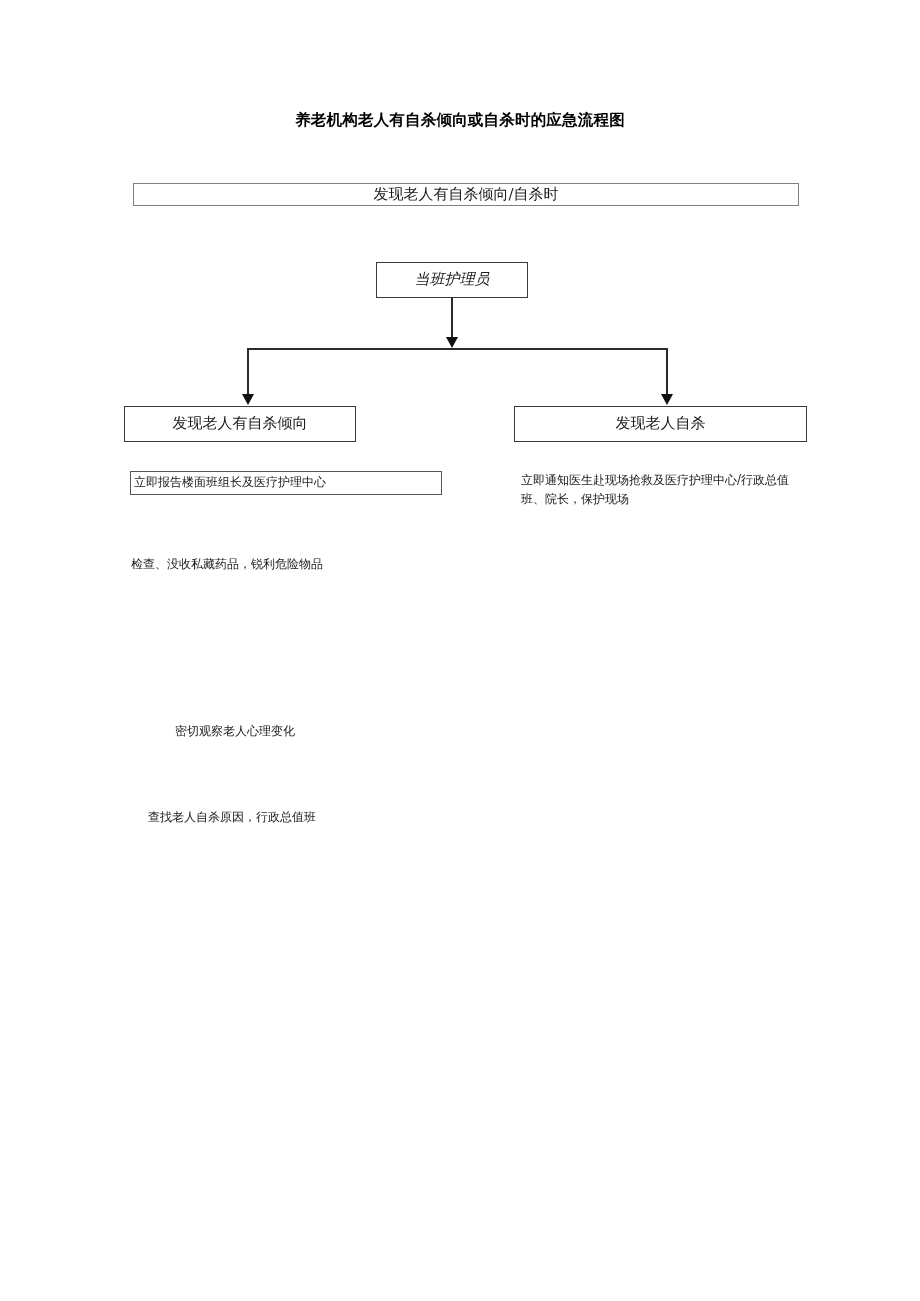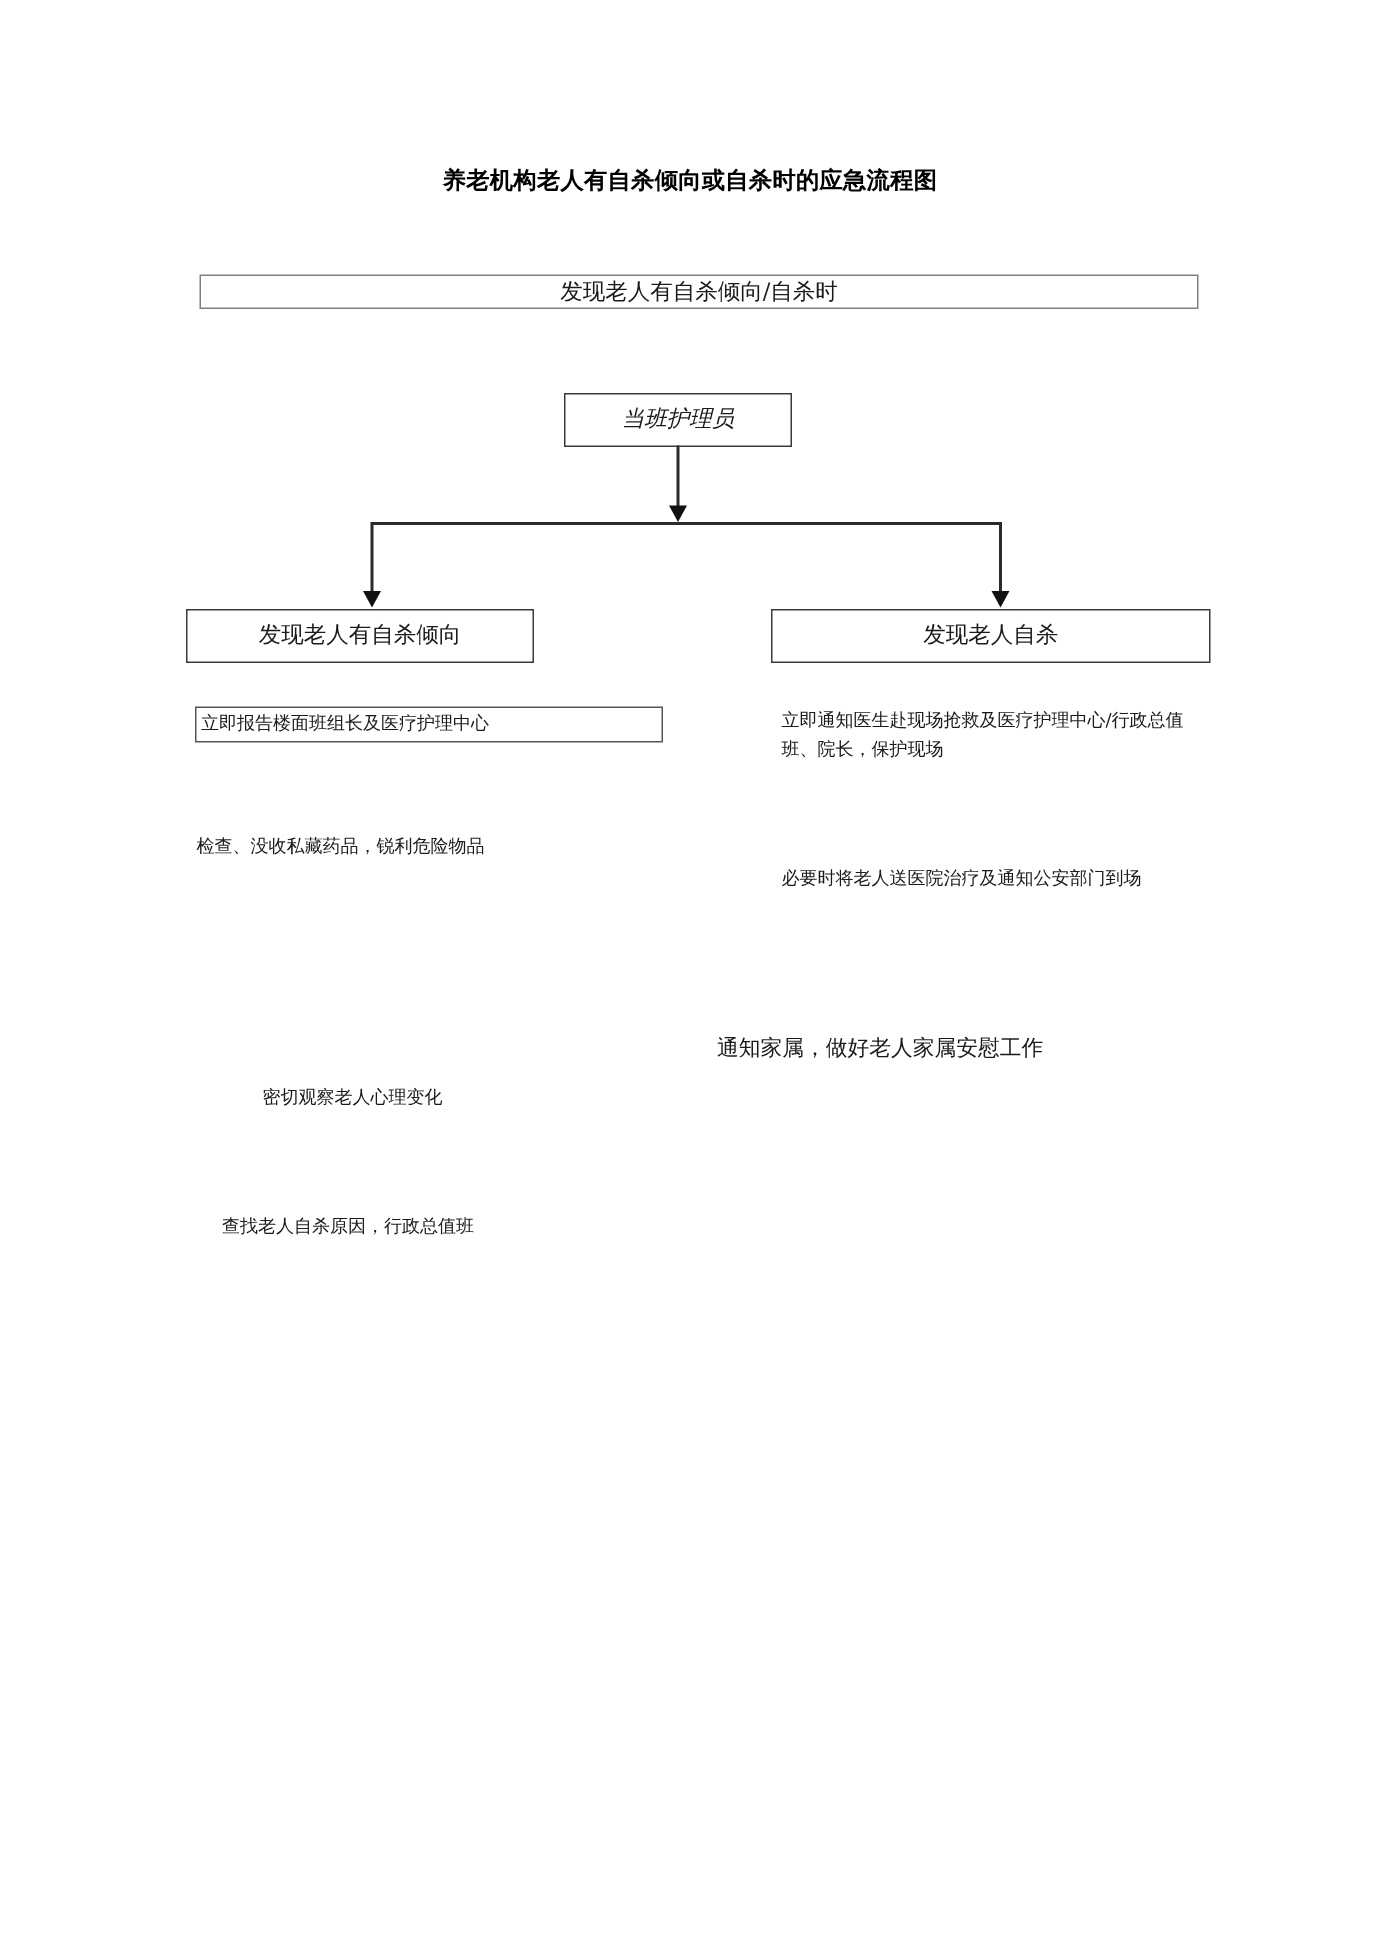--- a/index.html
+++ b/index.html
@@ -168,17 +168,15 @@
   <div class="step boxed" id="step-l1">立即报告楼面班组长及医疗护理中心</div>
 
   <div class="step" id="step-l2">检查、没收私藏药品，锐利危险物品</div>
 
   <div class="step" id="step-l3">密切观察老人心理变化</div>
 
   <div class="step" id="step-l4">查找老人自杀原因，行政总值班</div>
 
   <div class="step" id="step-r1">立即通知医生赴现场抢救及医疗护理中心/行政总值班、院长，保护现场</div>
 
-  <div class="step" id="step-r2">必要时将老人送医院治疗及通知公安部门到场</div>
 
-  <div class="step hei" id="step-r3">通知家属，做好老人家属安慰工作</div>
 
 </div>
 
 </body></html>

